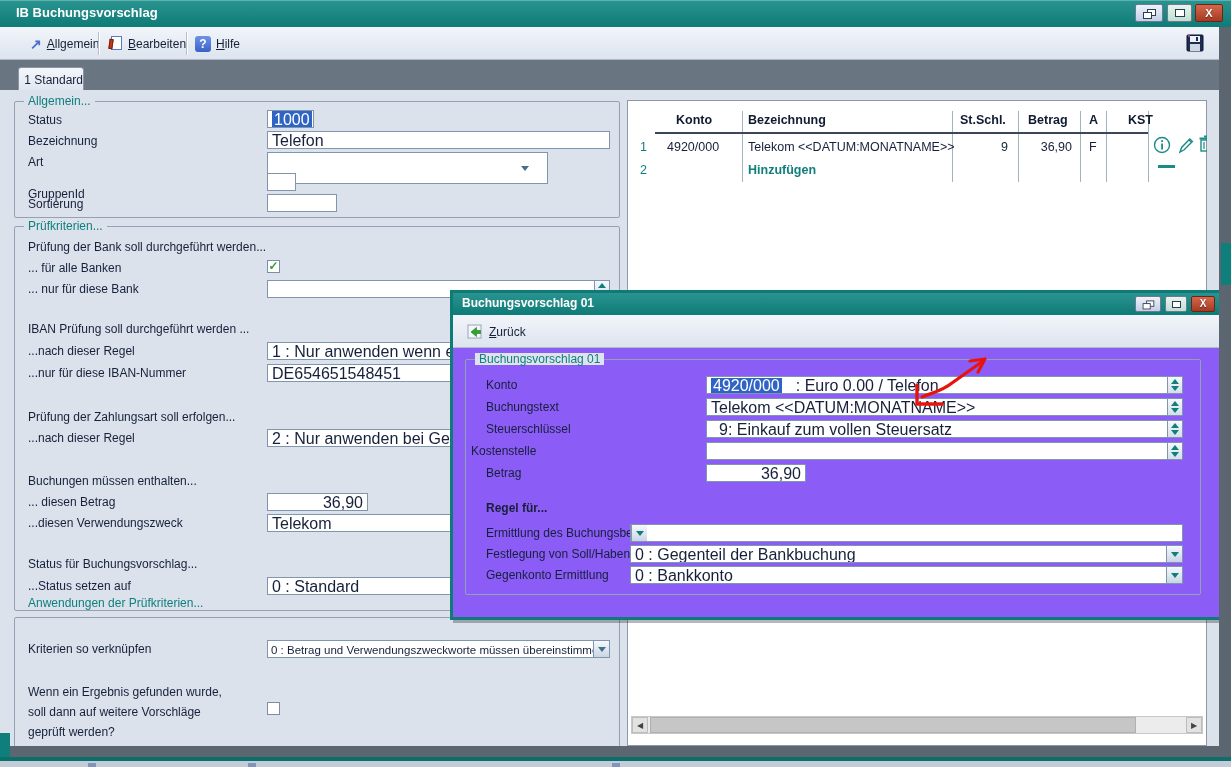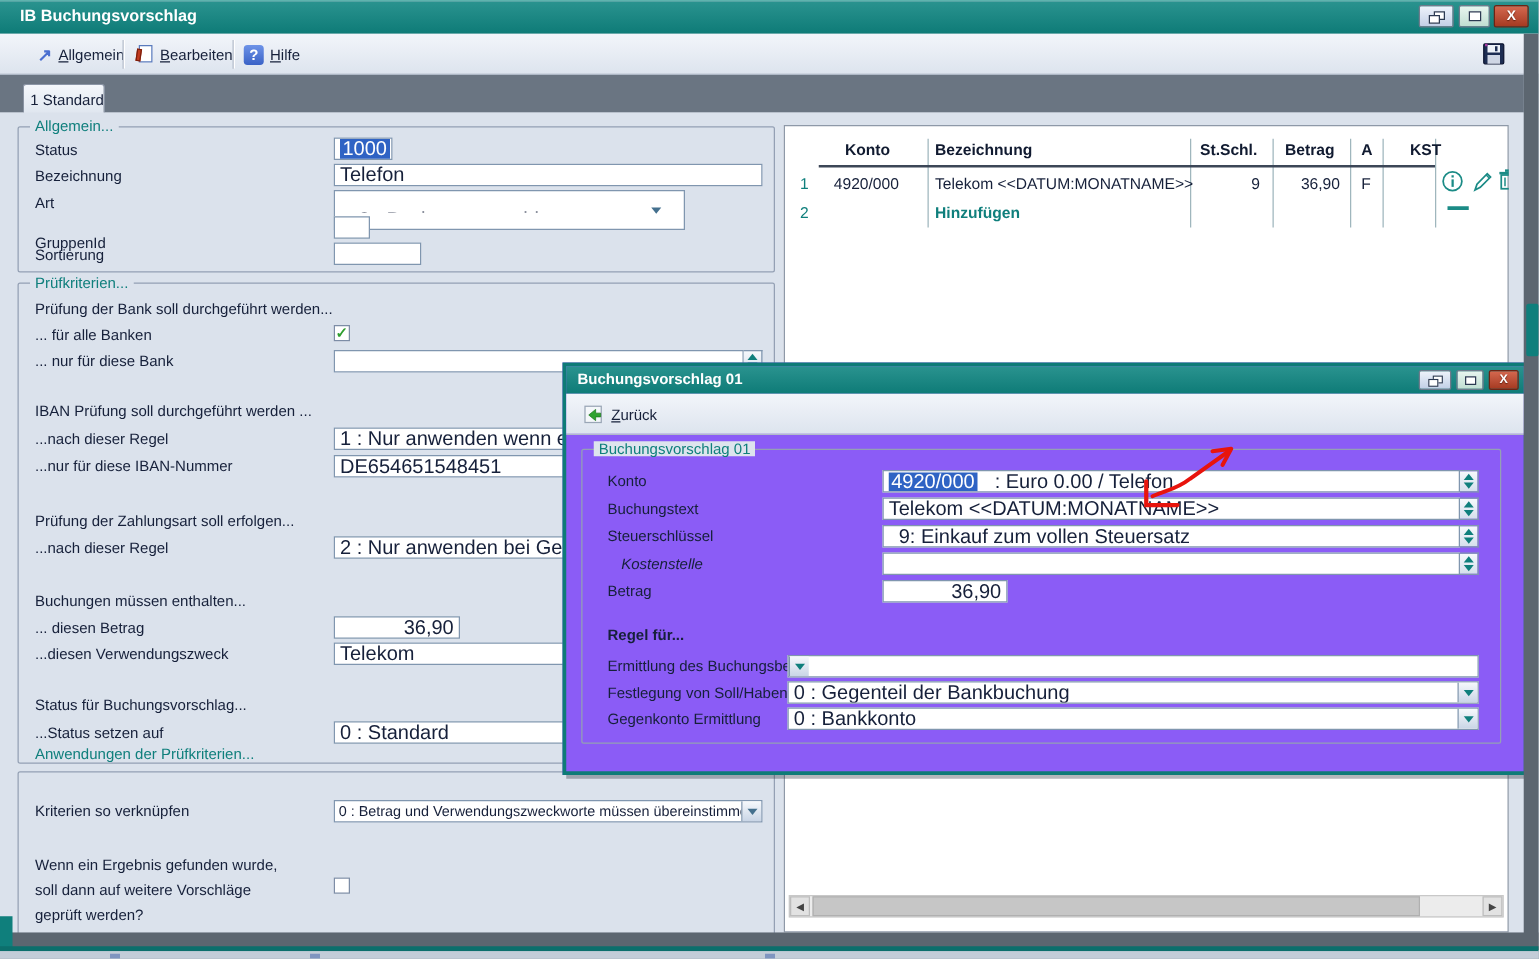--- a/index.html
+++ b/index.html
@@ -287,21 +287,21 @@
         <span class="tri-dn-t"></span>
       </div>
 
     <div class="abs lbl" style="left:33px;top:129px;">Steuerschlüssel</div>
     <div class="abs field" style="left:253px;top:127px;width:462px;padding-left:12px;">9: Einkauf zum vollen Steuersatz</div>
     <div class="abs spinner" style="left:715px;top:127px;height:18px;">
         <span class="tri-up-t"></span>
         <span class="tri-dn-t"></span>
       </div>
 
-    <div class="abs lbl" style="left:44px;top:151px;font-style:italic;">Kostenstelle</div>
+    <div class="abs lbl" style="left:18px;top:151px;">Kostenstelle</div>
     <div class="abs field" style="left:253px;top:149px;width:462px;"></div>
     <div class="abs spinner" style="left:715px;top:149px;height:18px;">
         <span class="tri-up-t"></span>
         <span class="tri-dn-t"></span>
       </div>
 
     <div class="abs lbl" style="left:33px;top:173px;">Betrag</div>
     <div class="abs field right" style="left:253px;top:171px;width:100px;">36,90</div>
 
     <div class="abs heading" style="left:33px;top:208px;font-weight:bold;">Regel für...</div>

